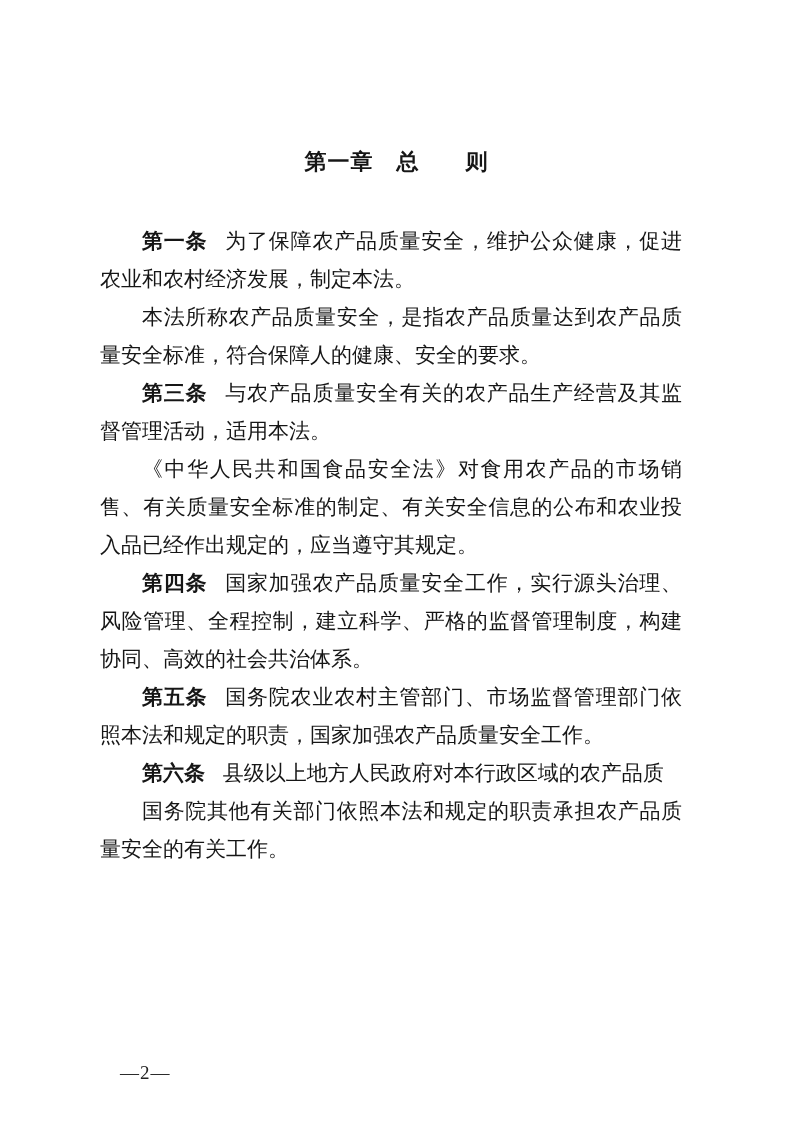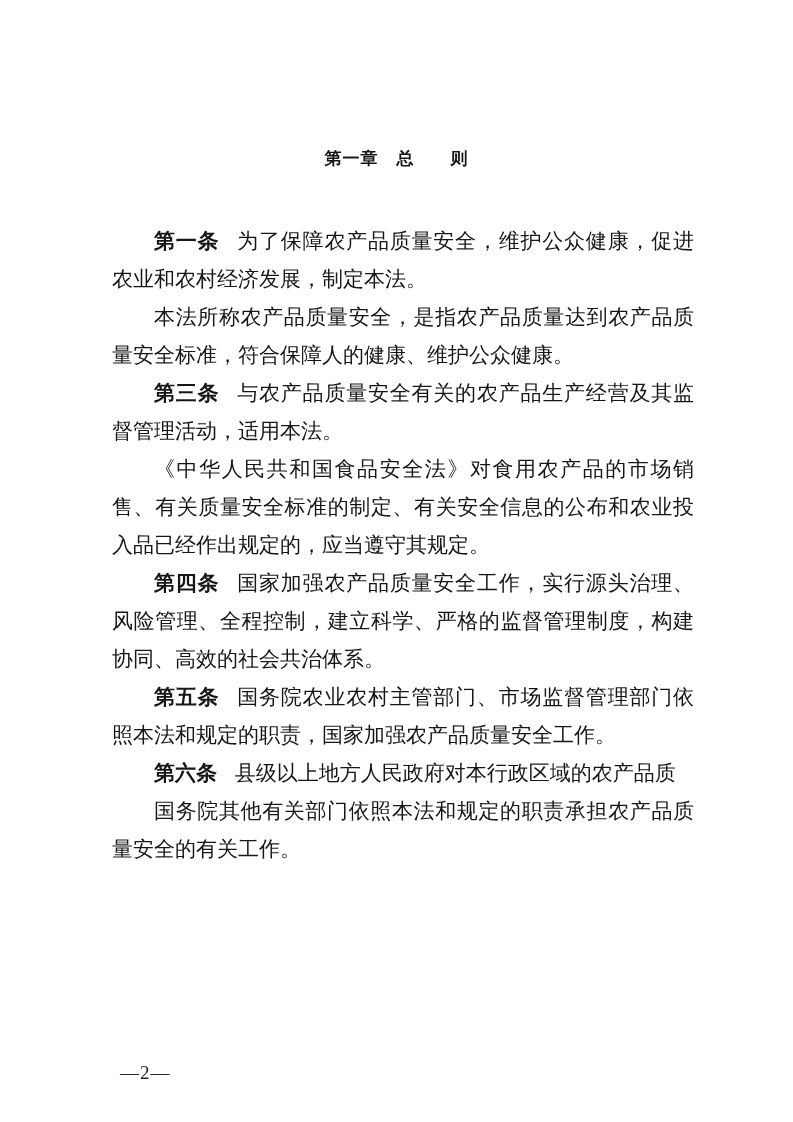--- a/index.html
+++ b/index.html
@@ -20,29 +20,29 @@
     background: #ffffff;
     overflow: hidden;
   }
   .chapter-title {
     position: absolute;
     top: 147px;
     left: 0;
     width: 100%;
     margin: 0;
     text-align: center;
-    font-size: 17px;
+    font-size: 22px;
     font-weight: bold;
     letter-spacing: 1px;
     font-family: "Liberation Sans", sans-serif;
   }
   .content {
     position: absolute;
     top: 222px;
-    left: 112px;
+    left: 100px;
     width: 582px;
   }
   .para {
     margin: 0;
     font-size: 21px;
     line-height: 38px;
     text-align: justify;
     text-indent: 2em;
   }
   .para .term {
@@ -66,21 +66,21 @@
 
 <div class="page">
 
   <h1 class="chapter-title">第一章　总　　则</h1>
 
   <div class="content">
 
     <p class="para"><span class="term">第一条</span><span>为了保障农产品质量安全，维护公众健康，促进农业和农村经济发展，制定本法。</span></p>
 
 
-    <p class="para"><span class="term"></span><span>本法所称农产品质量安全，是指农产品质量达到农产品质量安全标准，符合保障人的健康、维护公众健康。</span></p>
+    <p class="para"><span class="term"></span><span>本法所称农产品质量安全，是指农产品质量达到农产品质量安全标准，符合保障人的健康、安全的要求。</span></p>
 
     <p class="para"><span class="term">第三条</span><span>与农产品质量安全有关的农产品生产经营及其监督管理活动，适用本法。</span></p>
 
     <p class="para"><span class="term"></span><span>《中华人民共和国食品安全法》对食用农产品的市场销售、有关质量安全标准的制定、有关安全信息的公布和农业投入品已经作出规定的，应当遵守其规定。</span></p>
 
     <p class="para"><span class="term">第四条</span><span>国家加强农产品质量安全工作，实行源头治理、风险管理、全程控制，建立科学、严格的监督管理制度，构建协同、高效的社会共治体系。</span></p>
 
     <p class="para"><span class="term">第五条</span><span>国务院农业农村主管部门、市场监督管理部门依照本法和规定的职责，国家加强农产品质量安全工作。</span></p>
 
     <p class="para"><span class="term">第六条</span><span>县级以上地方人民政府对本行政区域的农产品质</span></p>

